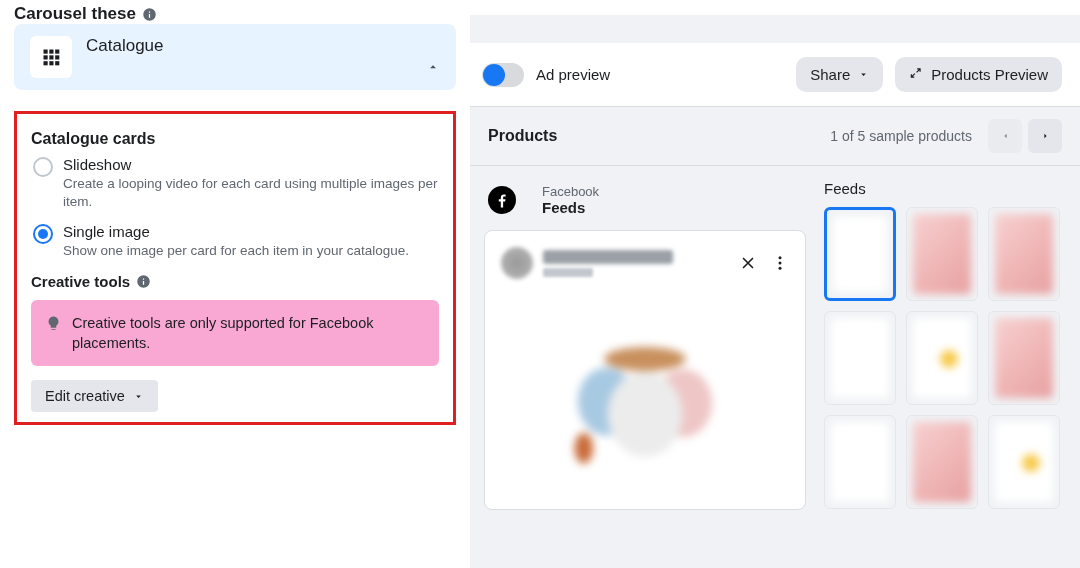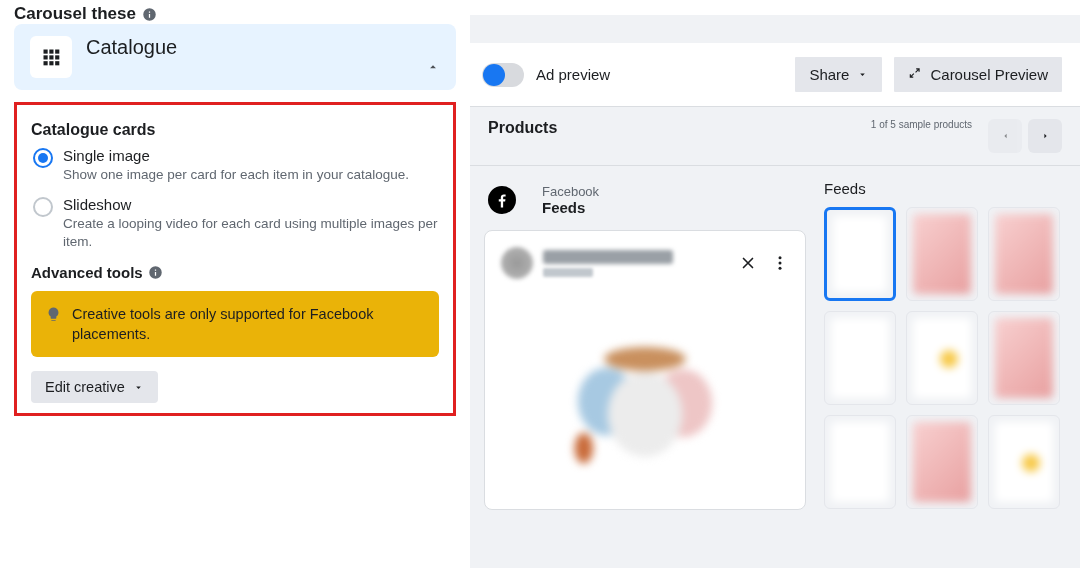--- a/index.html
+++ b/index.html
@@ -10,55 +10,55 @@
     
     .section-heading { font-size: 17px; font-weight: 600; color: #1c1e21; display: flex; align-items: center; gap: 6px; margin-top: 4px; }
     .subheading { font-size: 14px; color: #606770; margin-top: 6px; margin-bottom: 14px; }
     
     .info-icon-wrap { width: 16px; height: 16px; display: inline-flex; align-items: center; justify-content: center; }
     .info-icon-wrap svg { width: 15px; height: 15px; fill: #606770; }
     
     .catalogue-tile { background: #e7f3ff; border-radius: 8px; padding: 12px 16px; display: flex; align-items: flex-start; gap: 14px; position: relative; }
     .grid-icon-box { width: 42px; height: 42px; background: #fff; border-radius: 6px; display: flex; align-items: center; justify-content: center; }
     .grid-icon-box svg { width: 20px; height: 20px; fill: #1c1e21; }
-    .catalogue-title { font-size: 20px; font-weight: 500; color: #1c1e21; }
+    .catalogue-title { font-size: 17px; font-weight: 500; color: #1c1e21; }
     .chevron { position: absolute; right: 16px; bottom: 12px; }
     .chevron svg { width: 14px; height: 14px; fill: #4b4f56; }
     
-    .red-outline-box { border: 3px solid #e02020; padding: 16px 14px 10px 14px; margin-top: 12px; }
+    .red-outline-box { border: 3px solid #e02020; padding: 16px 14px 10px 14px; margin-top: 21px; }
     .sub-heading2 { font-size: 16px; font-weight: 600; color: #1c1e21; margin-bottom: 8px; }
     .desc-text { font-size: 15px; color: #606770; line-height: 1.45; margin-bottom: 16px; }
     .label-row { font-size: 15px; font-weight: 600; color: #1c1e21; display: flex; align-items: center; gap: 5px; margin-bottom: 10px; }
     
     .radio-row { display: flex; gap: 10px; margin-bottom: 12px; align-items: flex-start; padding-left: 2px; }
     .radio-circle { width: 20px; height: 20px; border-radius: 50%; border: 2px solid #c1c7cd; flex-shrink: 0; position: relative; margin-top: 1px; }
     .radio-circle.selected { border-color: #1877f2; }
     .radio-circle.selected::after { content: ""; position: absolute; width: 10px; height: 10px; background: #1877f2; border-radius: 50%; top: 3px; left: 3px; }
     .radio-label { font-size: 15px; color: #1c1e21; }
     .radio-desc { font-size: 13.5px; color: #606770; margin-top: 2px; line-height: 1.35; }
     
-    .tools-hint { background: #eab308; border-radius: 6px; padding: 13px 14px; display: flex; gap: 10px; align-items: flex-start; margin-bottom: 14px; }
+    .tools-hint { background: #f9a8d4; border-radius: 6px; padding: 13px 14px; display: flex; gap: 10px; align-items: flex-start; margin-bottom: 14px; }
     .tools-hint svg { width: 17px; height: 17px; fill: #606770; flex-shrink: 0; margin-top: 2px; }
     .tools-hint-text { font-size: 14.5px; color: #1c1e21; line-height: 1.4; }
     
     .edit-btn { background: #e4e6eb; border: none; border-radius: 4px; padding: 8px 14px; font-size: 14.5px; color: #1c1e21; display: inline-flex; align-items: center; gap: 8px; cursor: pointer; }
     .edit-btn svg { width: 11px; height: 11px; fill: #1c1e21; }
     
     
     .preview-bar { background: #fff; border-bottom: 1px solid #dadde1; padding: 14px 18px 14px 12px; display: flex; align-items: center; gap: 12px; margin-top: 28px; }
     .toggle { width: 42px; height: 24px; background: #d8dade; border-radius: 12px; position: relative; }
     .toggle-knob { width: 22px; height: 22px; background: #1877f2; border-radius: 50%; position: absolute; top: 1px; left: 1px; }
     .preview-label { font-size: 15px; color: #1c1e21; flex: 1; }
-    .btn-grey { background: #e4e6eb; border: none; border-radius: 1px; padding: 9px 14px; font-size: 15px; color: #1c1e21; display: inline-flex; align-items: center; gap: 8px; cursor: pointer; font-weight: 500; }
+    .btn-grey { background: #e4e6eb; border: none; border-radius: 10px; padding: 9px 14px; font-size: 15px; color: #1c1e21; display: inline-flex; align-items: center; gap: 8px; cursor: pointer; font-weight: 500; }
     .btn-grey svg { width: 11px; height: 11px; fill: #1c1e21; }
     .adv-icon svg { width: 14px; height: 14px; }
     
-    .products-bar { padding: 12px 18px; display: flex; border-bottom: 1px solid #dadde1; }
+    .products-bar { padding: 12px 18px; display: flex; align-items: center; border-bottom: 1px solid #dadde1; }
     .products-title { font-size: 16px; font-weight: 600; color: #1c1e21; flex: 1; }
-    .products-count { font-size: 10px; color: #606770; margin-right: 10px; }
+    .products-count { font-size: 14px; color: #606770; margin-right: 10px; }
     .nav-btn { width: 34px; height: 34px; background: #e4e6eb; border: none; border-radius: 6px; display: inline-flex; align-items: center; justify-content: center; margin-left: 6px; cursor: pointer; }
     .nav-btn.disabled { opacity: 0.5; cursor: default; }
     .nav-btn svg { width: 9px; height: 14px; fill: #1c1e21; }
     
     .products-body { display: flex; padding: 14px 0 0 14px; gap: 18px; }
     .left-preview { flex: 1; }
     .fb-header { display: flex; align-items: center; gap: 26px; padding: 4px 10px 14px 4px; }
     .fb-logo { width: 28px; height: 28px; background: #000; border-radius: 50%; display: flex; align-items: center; justify-content: center; }
     .fb-logo svg { width: 18px; height: 18px; fill: #fff; }
     .fb-labels { display: flex; flex-direction: column; }
@@ -118,37 +118,37 @@
           <path d="M7 14l5-5 5 5z"></path>
         </svg>
     </span>
   </div>
 
   <div class="red-outline-box">
     <div class="sub-heading2">Catalogue cards</div>
     
     
     <div class="radio-row">
+      <div class="radio-circle"></div>
+      <div>
+        <div class="radio-label">Slideshow</div>
+        <div class="radio-desc">Create a looping video for each card using multiple images per item.</div>
+      </div>
+    </div>
+    
+    <div class="radio-row">
       <div class="radio-circle selected"></div>
       <div>
         <div class="radio-label">Single image</div>
         <div class="radio-desc">Show one image per card for each item in your catalogue.</div>
       </div>
     </div>
     
-    <div class="radio-row">
-      <div class="radio-circle"></div>
-      <div>
-        <div class="radio-label">Slideshow</div>
-        <div class="radio-desc">Create a looping video for each card using multiple images per item.</div>
-      </div>
-    </div>
-    
     <div class="label-row">
-      <span>Advanced tools</span>
+      <span>Creative tools</span>
       <span class="info-icon-wrap">
         <svg viewBox="0 0 24 24">
             <path d="M12 2a10 10 0 1 0 0 20 10 10 0 0 0 0-20zm1 15h-2v-6h2v6zm0-8h-2V7h2v2z"></path>
           </svg>
       </span>
     </div>
     
     <div class="tools-hint">
       <svg viewBox="0 0 24 24">
           <path d="M9 21h6v-1H9v1zm3-19a7 7 0 0 0-4 12.7V17a1 1 0 0 0 1 1h6a1 1 0 0 0 1-1v-2.3A7 7 0 0 0 12 2z"></path>
@@ -176,21 +176,21 @@
       <svg viewBox="0 0 24 24">
           <path d="M7 10l5 5 5-5z"></path>
         </svg>
     </button>
     <button class="btn-grey">
       <span class="adv-icon">
         <svg viewBox="0 0 24 24">
             <path d="M4 20h5v-2H6.4l4.3-4.3-1.4-1.4L5 16.6V14H3v6h1zm15-16h-5v2h2.6l-4.3 4.3 1.4 1.4L18 7.4V10h2V4h-1z"></path>
           </svg>
       </span>
-      <span>Carousel Preview</span>
+      <span>Products Preview</span>
     </button>
   </div>
 
   <div class="products-bar">
     <div class="products-title">Products</div>
     <div class="products-count">1 of 5 sample products</div>
     <button class="nav-btn disabled">
       <svg viewBox="0 0 24 24">
           <path d="M15 6l-6 6 6 6z"></path>
         </svg>

